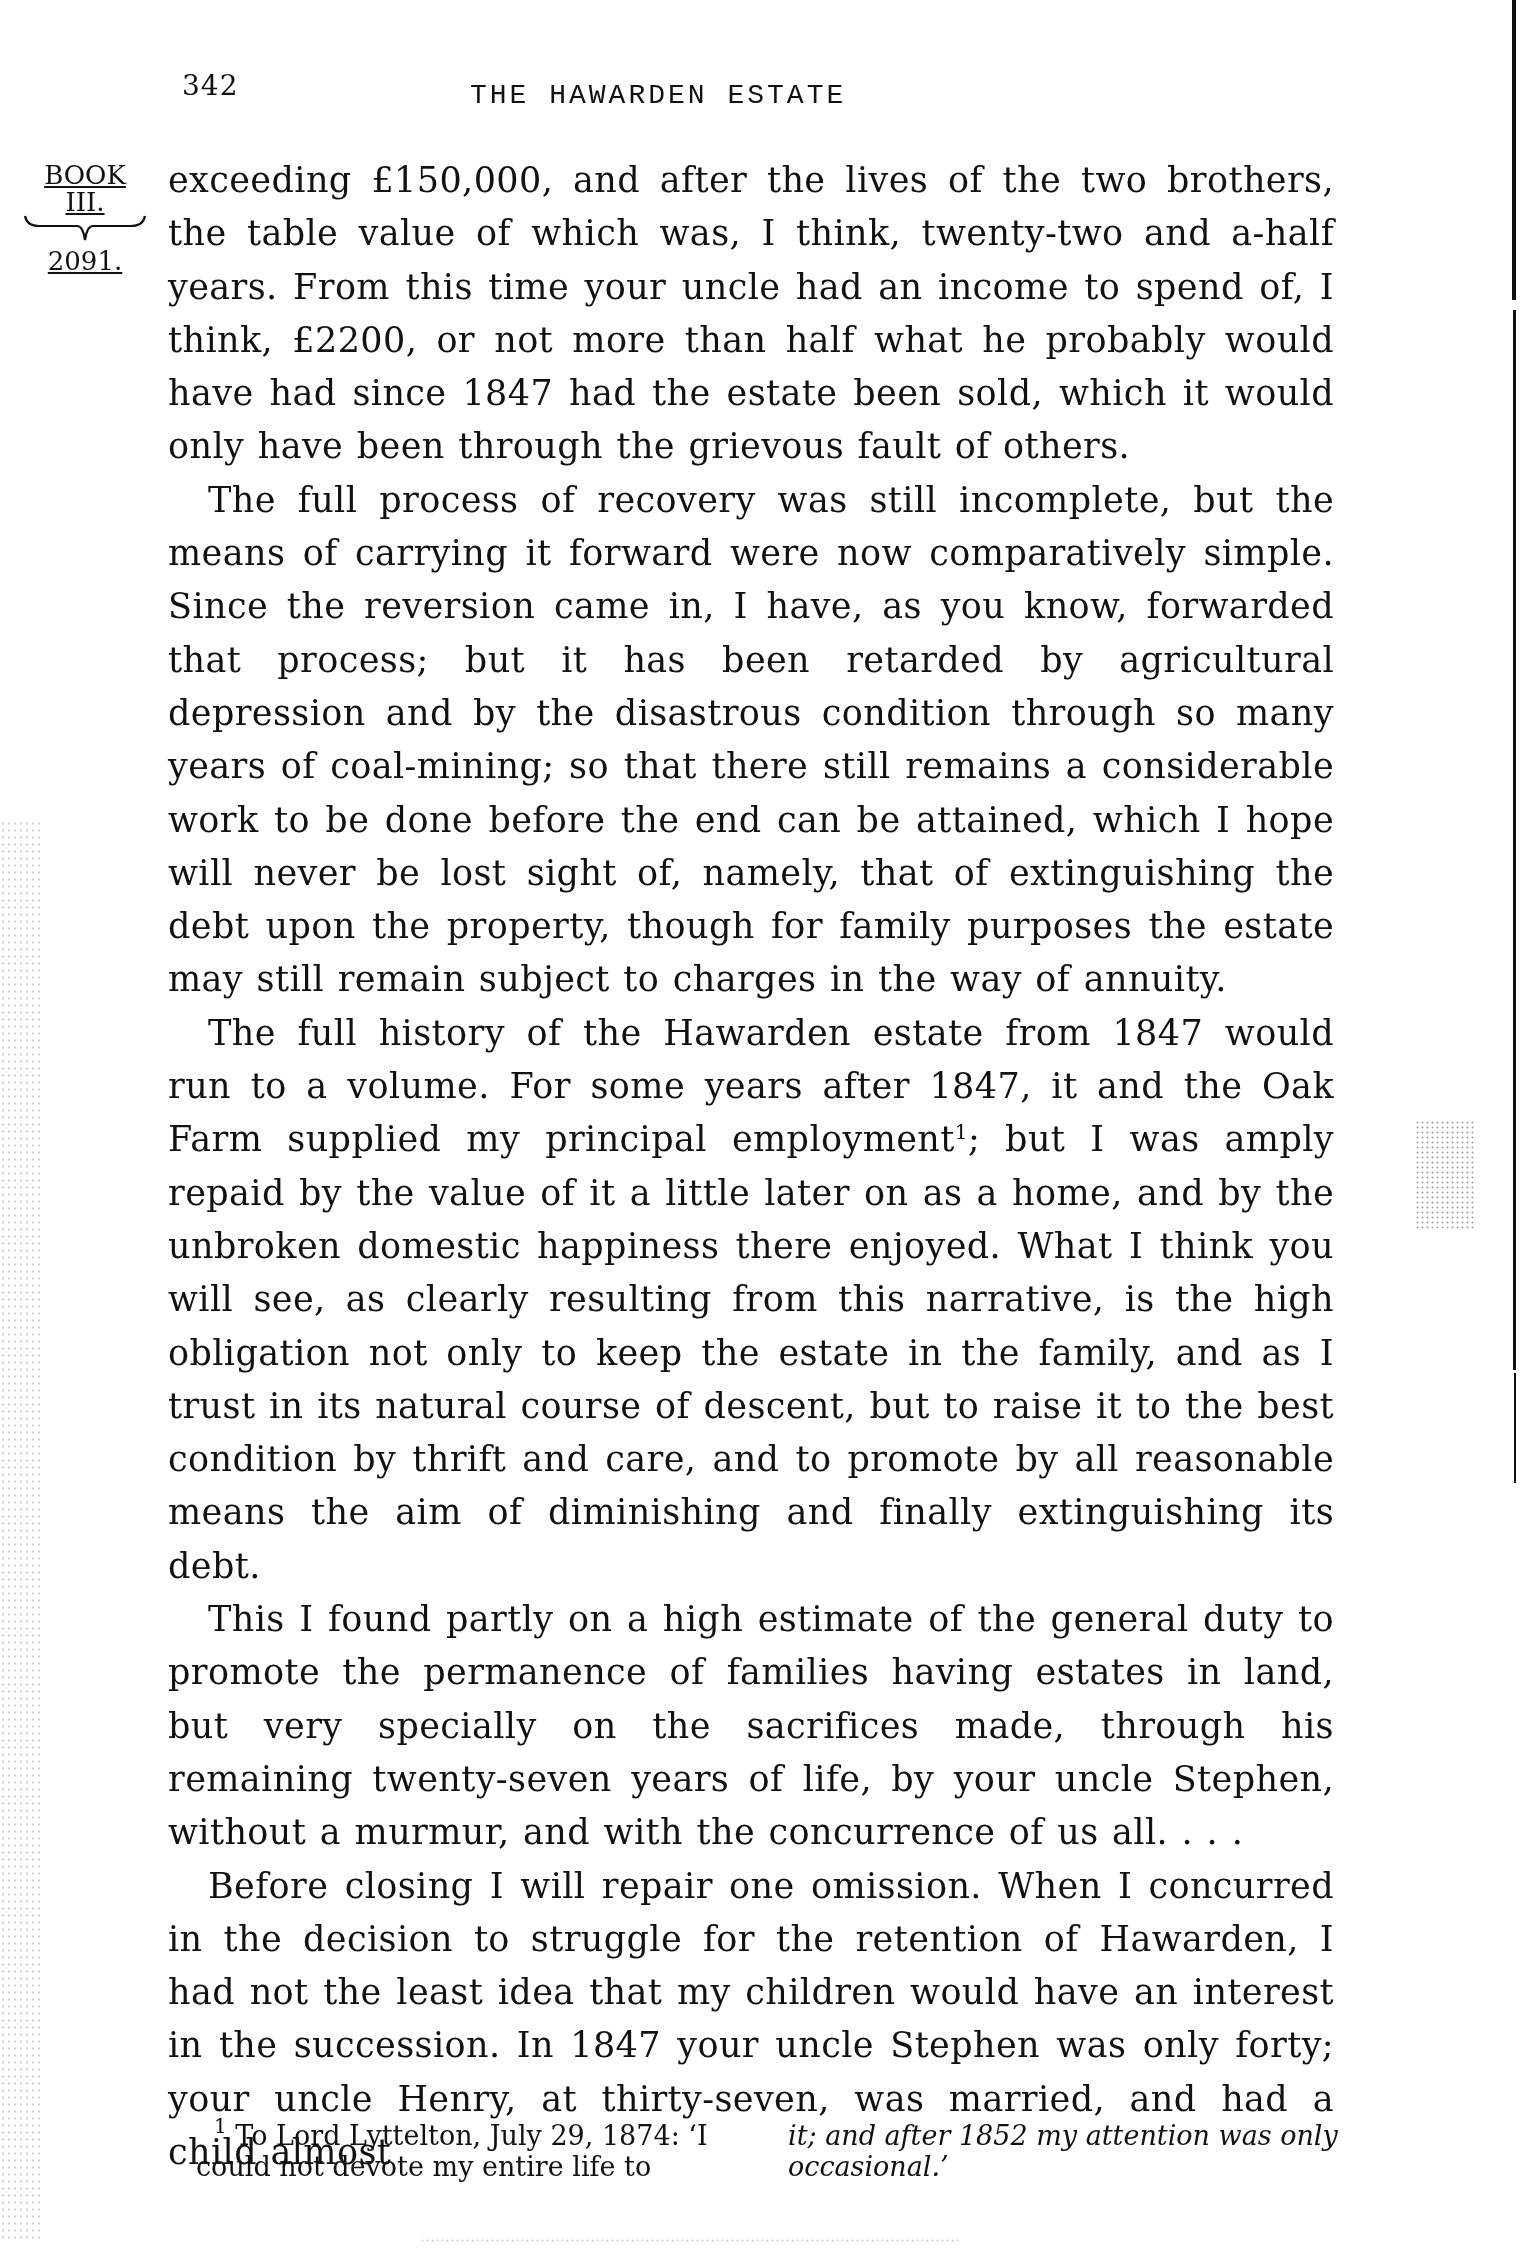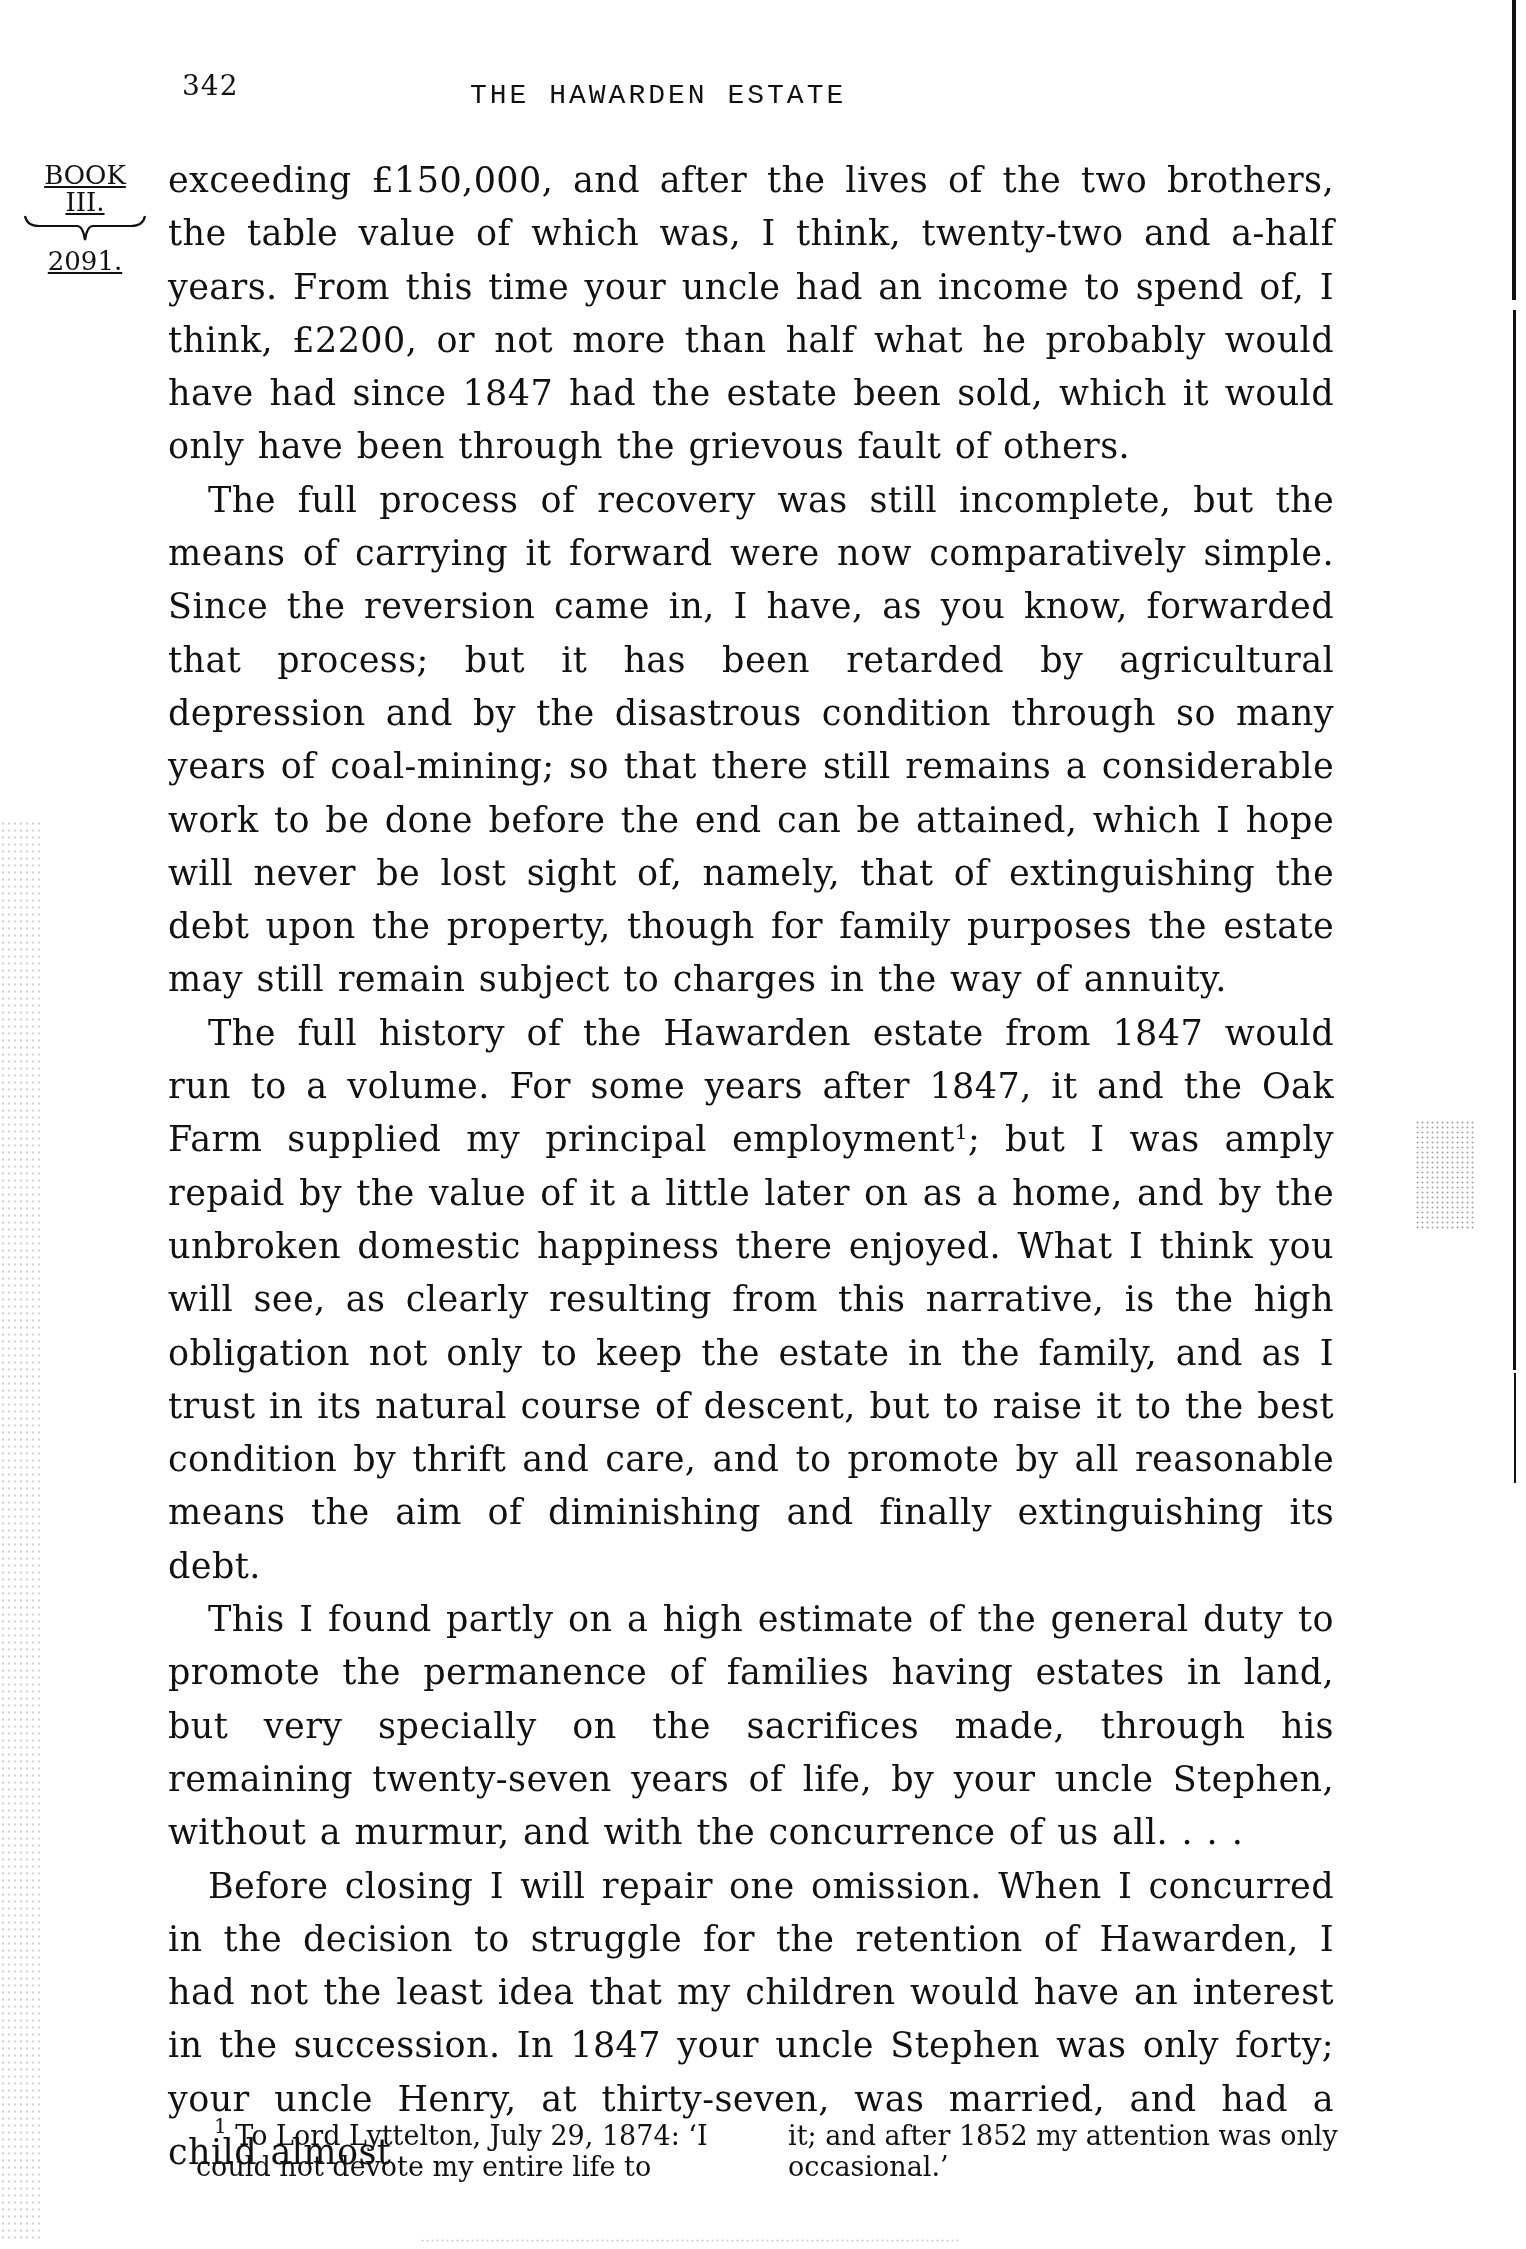--- a/index.html
+++ b/index.html
@@ -28,21 +28,21 @@
     letter-spacing: 0.4px; word-spacing: 2px;
   }
   .body-text p { margin: 0; text-indent: 0; }
   .body-text p.indent { text-indent: 40px; }
   sup { font-size: 20px; line-height: 0; vertical-align: 12px; }
   .footnote {
     position: absolute; left: 176px; top: 2120px; width: 1166px;
     display: flex; font-size: 27px; line-height: 31px; align-items: flex-end;
   }
   .footnote .col1 { width: 592px; }
-  .footnote .col2 { flex: 1; }
+  .footnote .col2 { flex: 1; font-style: italic; }
   .right-rule {
     position: absolute; left: 1512px; top: 0; width: 4px; height: 300px;
     background: #111;
   }
   .right-rule.r2 { top: 310px; height: 1060px; width: 3px; left: 1513px; }
   .right-rule.r3 { top: 1373px; height: 110px; width: 2px; left: 1514px; }
   .speckle {
     position: absolute; left: 1415px; top: 1120px; width: 60px; height: 110px;
     background-image: radial-gradient(#666 0.8px, transparent 1.2px);
     background-size: 5px 5px; opacity: 0.6;

